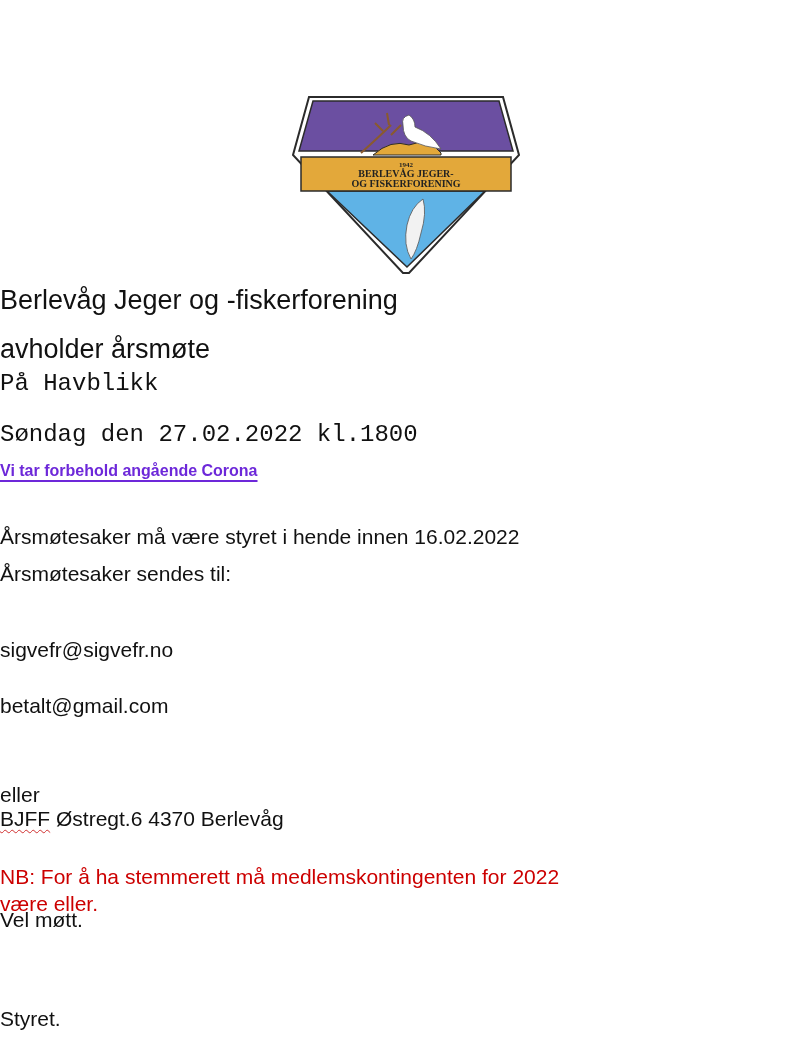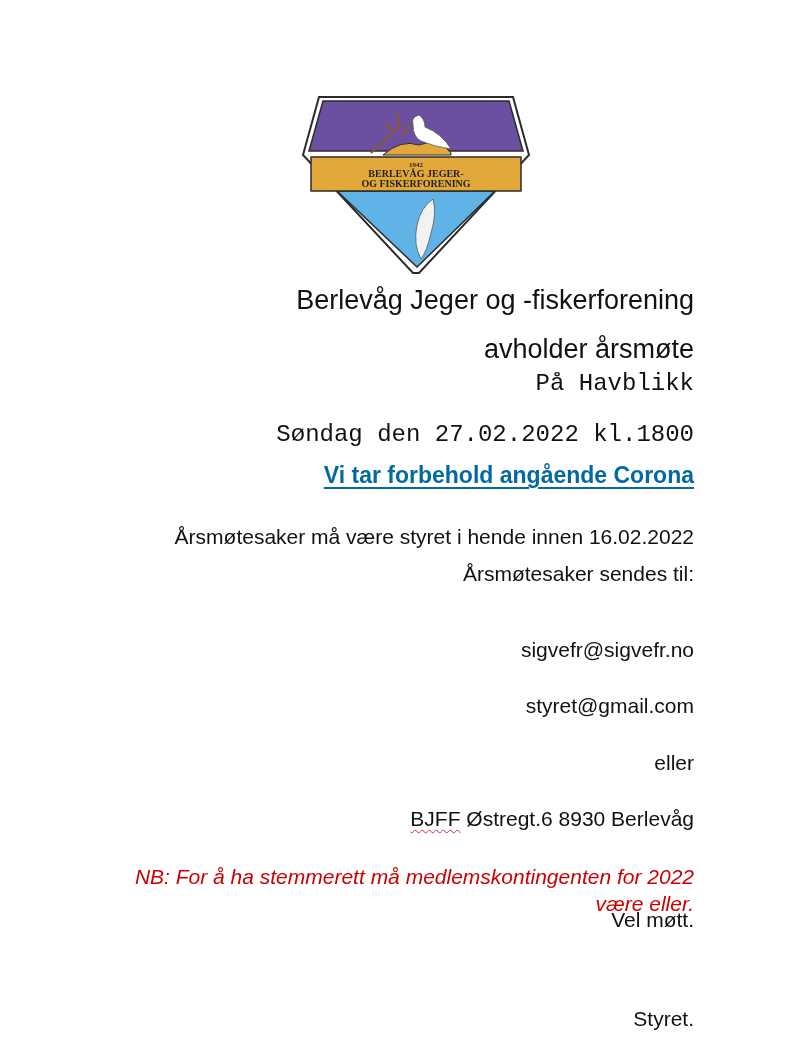--- a/index.html
+++ b/index.html
@@ -1,29 +1,29 @@
 <!DOCTYPE html>
 <html><head>
   <meta charset="utf-8">
   <style>
     html, body { margin: 0; padding: 0; background: #ffffff; }
     body {
       width: 800px; height: 1058px; position: relative; overflow: hidden;
       font-family: "Liberation Sans", "DejaVu Sans", sans-serif; color: #111111;
     }
-    .logo { position: absolute; left: 301px; top: 95px; width: 230px; height: 180px; }
-    .line { position: absolute; left: 0; width: 694px; text-align: right; white-space: nowrap; }
+    .logo { position: absolute; left: 291px; top: 95px; width: 230px; height: 180px; }
+    .line { position: absolute; left: 0; width: 694px; text-align: left; white-space: nowrap; }
     .title { font-size: 27px; line-height: 32px; }
     .sub { font-size: 24px; line-height: 30px; font-family: Liberation Mono, monospace; }
     .body { font-size: 21px; line-height: 26px; }
     .warn {
-      font-size: 23px; font-weight: bold; color: #0369a1;
+      font-size: 16px; font-weight: bold; color: #6d28d9;
       text-decoration: underline; text-decoration-thickness: 2px; text-underline-offset: 4px;
     }
-    .red { color: #cc0000; font-style: italic; }
+    .red { color: #cc0000; }
     .spell { text-decoration: underline wavy #d03030; text-decoration-thickness: 1px; text-underline-offset: 3px; }
   </style>
 </head>
 <body>
 
 <div class="logo">
   <svg width="230" height="180" viewBox="0 0 230 180">
 
     <polygon points="18,2 212,2 228,60 118,178 112,178 2,60" fill="#ffffff" stroke="#2b2b2b" stroke-width="2"></polygon>
 
@@ -50,23 +50,23 @@
 
 <div class="line sub" style="top:369px">På Havblikk</div>
 <div class="line sub" style="top:420px">Søndag den 27.02.2022 kl.1800</div>
 
 <div class="line warn" style="top:462px">Vi tar forbehold angående Corona</div>
 
 <div class="line body" style="top:524px">Årsmøtesaker må være styret i hende innen 16.02.2022</div>
 <div class="line body" style="top:561px">Årsmøtesaker sendes til:</div>
 
 <div class="line body" style="top:637px">sigvefr@sigvefr.no</div>
-<div class="line body" style="top:693px">styret@gmail.com</div>
+<div class="line body" style="top:693px">betalt@gmail.com</div>
 
-<div class="line body" style="top:750px">eller</div>
+<div class="line body" style="top:782px">eller</div>
 
-<div class="line body" style="top:806px"><span class="spell">BJFF</span><span> Østregt.6 8930 Berlevåg</span></div>
+<div class="line body" style="top:806px"><span class="spell">BJFF</span><span> Østregt.6 4370 Berlevåg</span></div>
 
 <div class="line body red" style="top:864px">NB: For å ha stemmerett må medlemskontingenten for 2022</div>
 <div class="line body red" style="top:891px">være eller.</div>
 
 <div class="line body" style="top:907px">Vel møtt.</div>
 <div class="line body" style="top:1006px">Styret.</div>
 
 </body></html>

